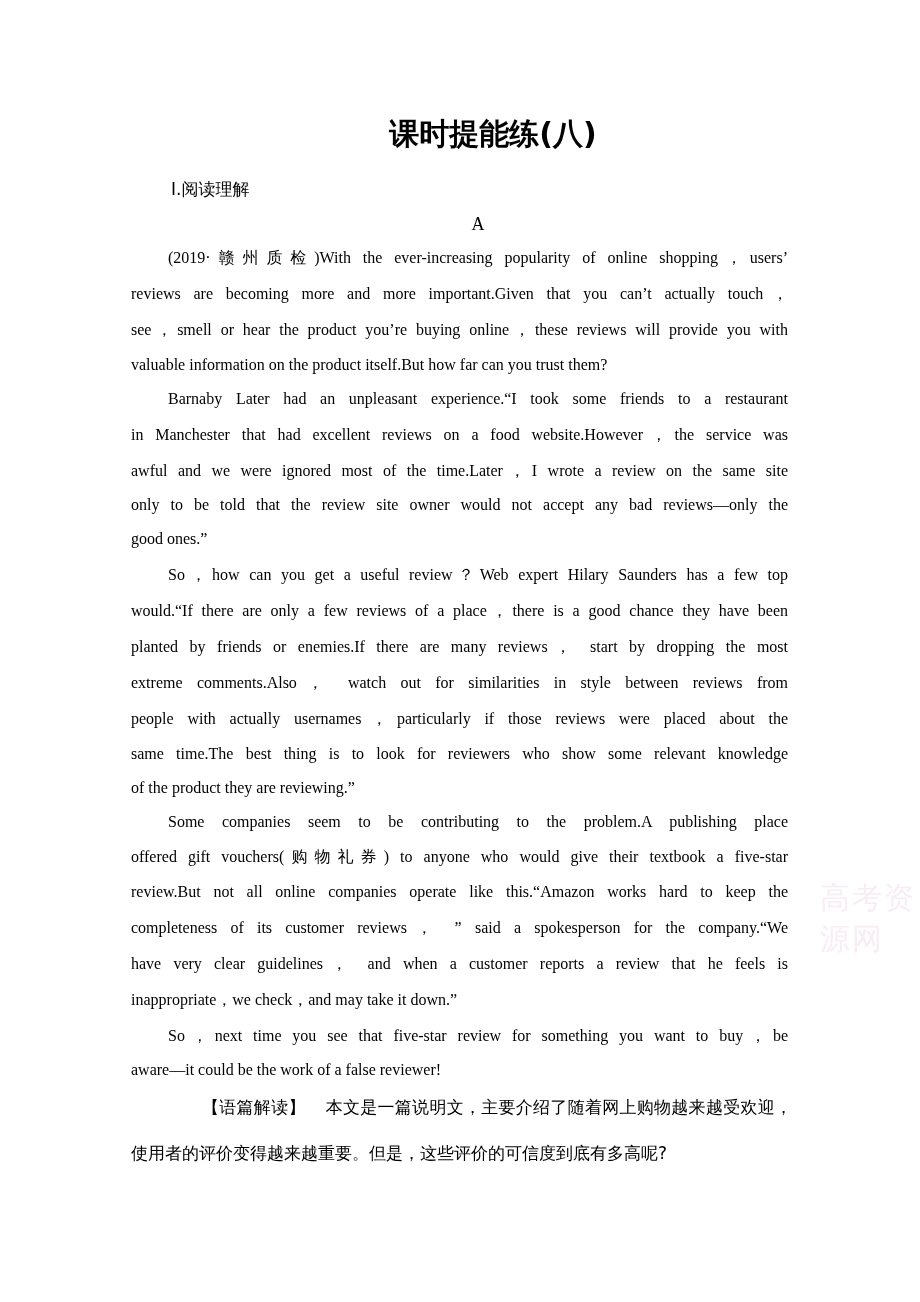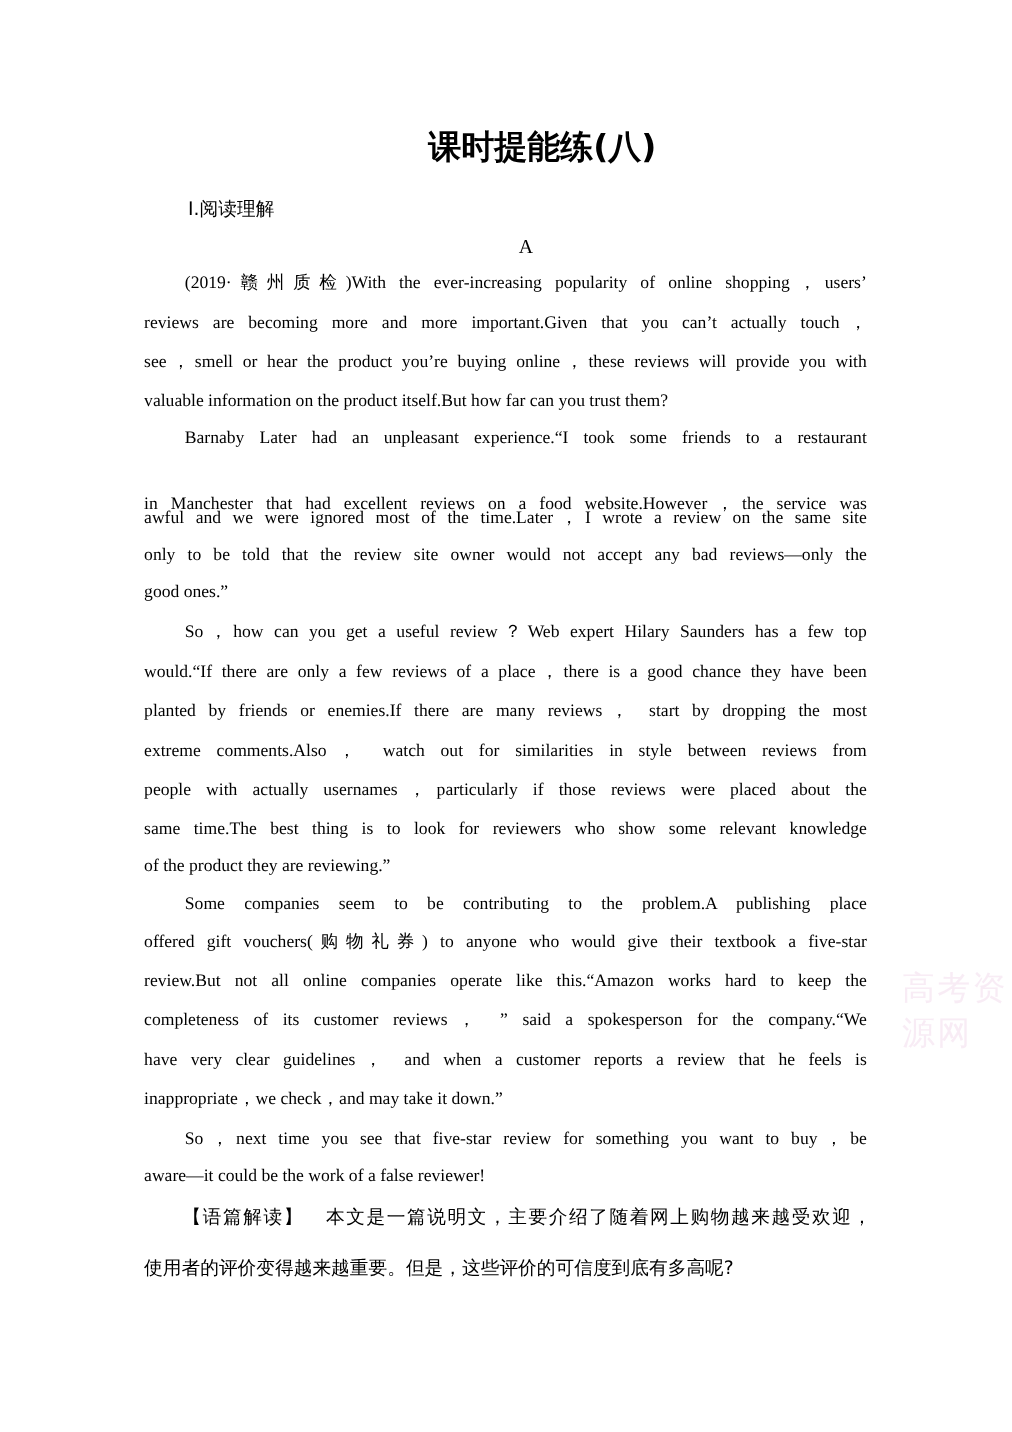--- a/index.html
+++ b/index.html
@@ -23,21 +23,21 @@
     }
     .line.indent { left: 168px; width: 620px; }
     .line.last { text-align-last: left; width: auto; }
     .u { }
     .cn-line {
       position: absolute; left: 131px; width: 660px;
       font-family: "DejaVu Sans", sans-serif; font-size: 17px; line-height: 24px;
       white-space: nowrap;
     }
     .cn-line.indent { left: 166px; width: 626px; text-align: justify; text-align-last: justify; }
-    .tag { margin-right: 20px; }
+    .tag { margin-right: 20px; margin-left: 36px; }
     .watermark {
       position: absolute; left: 820px; top: 878px; font-family: "DejaVu Sans", sans-serif;
       font-size: 30px; color: rgba(235, 200, 225, 0.35); letter-spacing: 2px;
     }
   </style>
 </head>
 <body>
 
 <div>
   <div class="title">课时提能练(八)</div>
@@ -46,21 +46,21 @@
 
   <div>
     <div class="line indent" style="top:247px">(2019·赣州质检)With the ever-increasing popularity of online shopping，users’</div>
     <div class="line" style="top:283px">reviews are becoming more and more important.Given that you can’t actually touch，</div>
     <div class="line" style="top:319px">see，smell or hear the product you’re buying online，these reviews will provide you with</div>
     <div class="line last" style="top:354px"><span>valuable information on the product itself.But how far can you trust </span><span class="u">them?</span></div>
   </div>
 
   <div>
     <div class="line indent" style="top:388px">Barnaby Later had an unpleasant experience.“I took some friends to a restaurant</div>
-    <div class="line" style="top:448px">in Manchester that had excellent reviews on a food website.However，the service was</div>
+    <div class="line" style="top:424px">in Manchester that had excellent reviews on a food website.However，the service was</div>
     <div class="line" style="top:460px">awful and we were ignored most of the time.Later，I wrote a review on the same site</div>
     <div class="line" style="top:494px">only to be told that the review site owner would not accept any bad reviews—only the</div>
     <div class="line last" style="top:528px">good ones.”</div>
   </div>
 
   <div>
     <div class="line indent" style="top:564px">So，how can you get a useful review？Web expert Hilary Saunders has a few top</div>
     <div class="line" style="top:600px">would.“If there are only a few reviews of a place，there is a good chance they have been</div>
     <div class="line" style="top:636px">planted by friends or enemies.If there are many reviews， start by dropping the most</div>
     <div class="line" style="top:672px">extreme comments.Also， watch out for similarities in style between reviews from</div>

